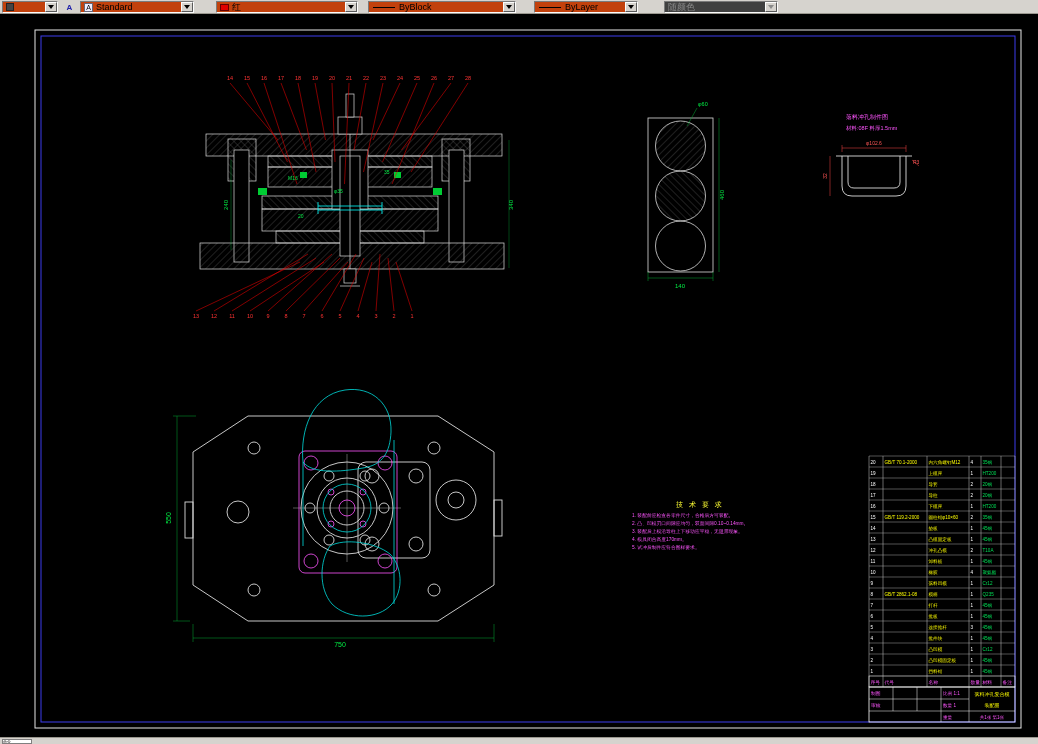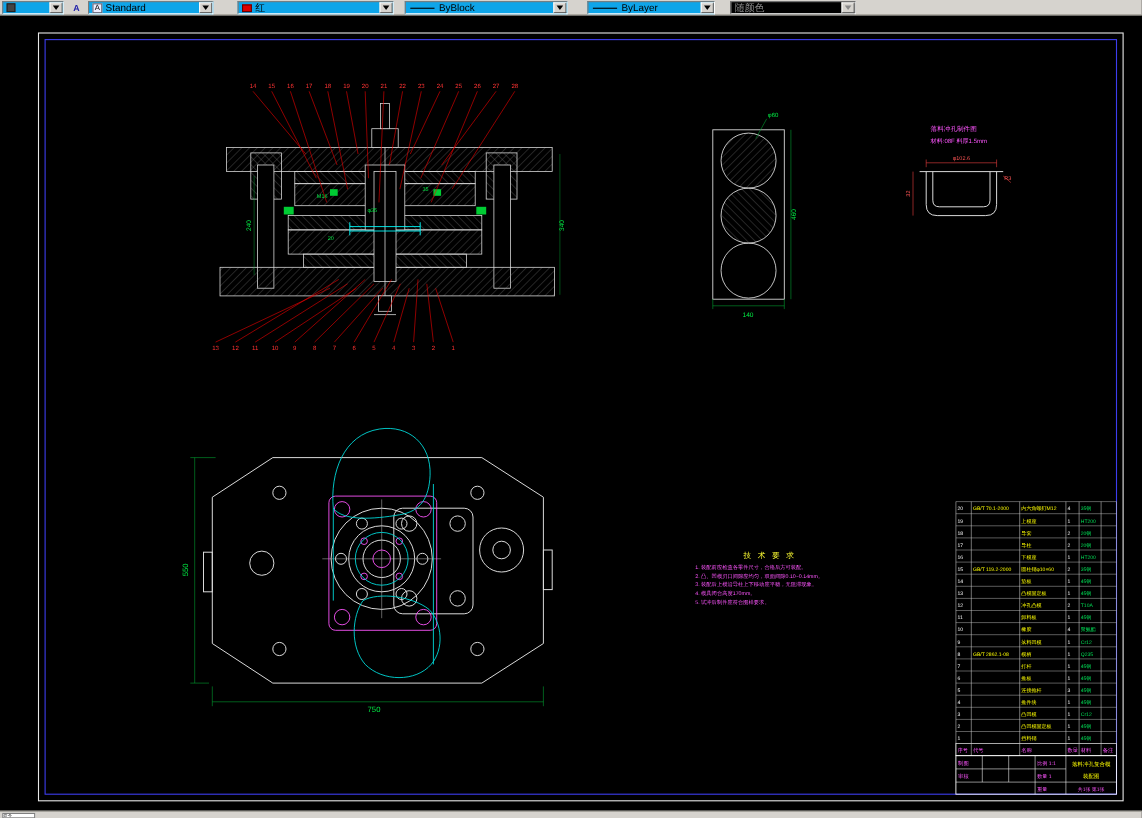--- a/index.html
+++ b/index.html
@@ -1,27 +1,27 @@
 <!DOCTYPE html>
 <html><head>
 <meta charset="utf-8">
 <style>
 *{margin:0;padding:0;box-sizing:border-box}
 html,body{width:1038px;height:744px;background:#000;overflow:hidden;font-family:"Liberation Sans",sans-serif}
 .toolbar{position:absolute;top:0;left:0;width:1038px;height:14px;background:#d6d3ce;border-bottom:1px solid #9a978f;z-index:5}
-.combo{position:absolute;top:1px;height:12px;background:#0ea5e9;border:1px solid;border-color:#7a7a7a #fdfdfd #fdfdfd #7a7a7a;display:flex;align-items:center;font-size:9px;color:#000;padding:0 14px 0 3px;white-space:nowrap;overflow:hidden}
+.combo{position:absolute;top:1px;height:12px;background:#c2410c;border:1px solid;border-color:#7a7a7a #fdfdfd #fdfdfd #7a7a7a;display:flex;align-items:center;font-size:9px;color:#000;padding:0 14px 0 3px;white-space:nowrap;overflow:hidden}
 .combo .arrow{position:absolute;right:0;top:0;width:12px;height:10px;background:#d6d3ce;border:1px solid;border-color:#fdfdfd #5a5a5a #5a5a5a #fdfdfd;display:flex;align-items:center;justify-content:center}
 .tri{width:0;height:0;border-left:3px solid transparent;border-right:3px solid transparent;border-top:4px solid #000}
-.combo.disabled{background:#000000;color:#8a8a8a}
+.combo.disabled{background:#404040;color:#8a8a8a}
 .combo.disabled .tri{border-top-color:#8a8a8a}
 .c-ws{left:2px;width:56px}
 .c-style{left:80px;width:114px}
 .c-color{left:216px;width:142px}
 .c-lw{left:368px;width:148px}
-.c-lt{left:534px;width:116px}
+.c-lt{left:534px;width:104px}
 .c-ps{left:664px;width:114px}
 .toolbtn{position:absolute;left:62px;top:1px;width:15px;height:12px;display:flex;align-items:center;justify-content:center}
 .styleicon{width:9px;height:9px;font-size:8px;line-height:9px;color:#2222aa;font-weight:bold;text-align:center}
 .wsicon{width:8px;height:8px;background:#444;border:1px solid #222;margin-right:2px}
 .swatch{width:9px;height:7px;background:#e00000;border:1px solid #660000;margin-right:3px;flex:none}
 .docicon{width:9px;height:9px;border:1px solid #667;background:#eef;color:#225,;font-size:7px;line-height:8px;text-align:center;margin-right:3px;flex:none}
 .lineicon{width:22px;height:0;border-top:1px solid #000;margin:0 4px 0 1px;flex:none}
 .canvas-wrap{position:absolute;top:14px;left:0;width:1038px;height:723px;background:#000}
 svg{font-family:"Liberation Sans",sans-serif}
 .statusbar{position:absolute;top:737px;left:0;width:1038px;height:7px;background:#d6d3ce;border-top:1px solid #9a978f;z-index:5}

